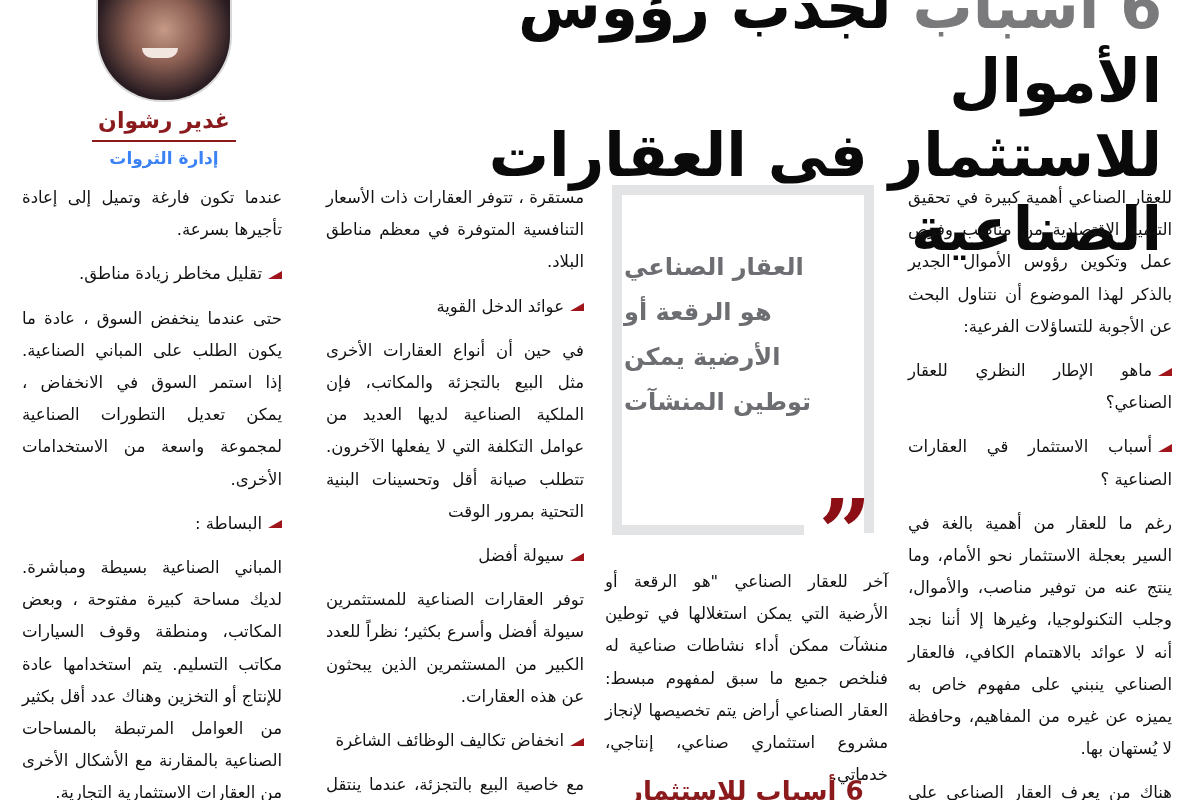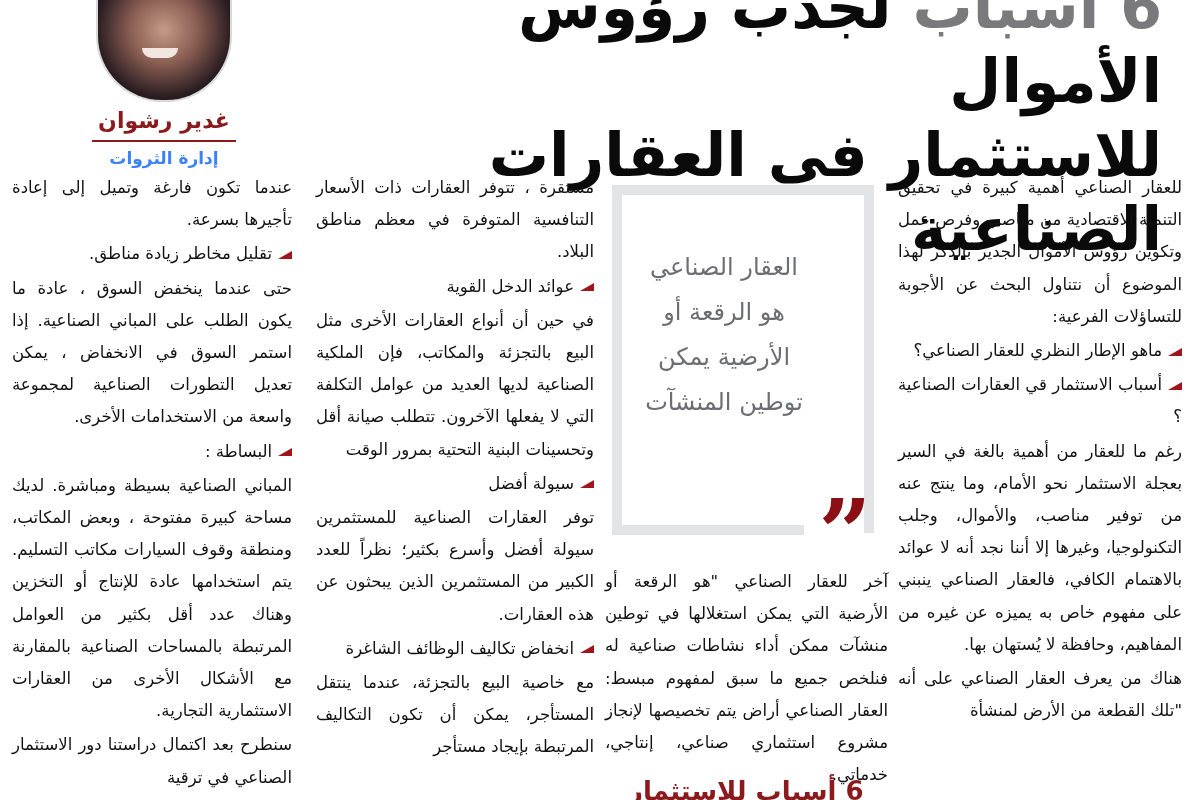--- a/index.html
+++ b/index.html
@@ -32,40 +32,40 @@
     .author-name {
       color: #8b1a1d; font-weight: bold; font-size: 22px; margin-top: 2px; line-height: 34px;
     }
     .author-rule { height: 2px; background: #8b1a1d; margin: 2px 4px 4px 4px; }
     .author-dept { color: #3b82f6; font-weight: bold; font-size: 17px; line-height: 24px; }
 
     .col {
       position: absolute; top: 170px; width: 282px; text-align: justify;
       font-size: 16.5px; line-height: 32.2px; color: #111;
     }
-    .col p { margin: 2px; }
+    .col p { margin: 12px; }
     .col .bullet::before {
       content: ""; display: inline-block; width: 0; height: 0;
       border-left: 14px solid transparent; border-bottom: 8px solid #a0141b;
       margin-left: 6px; vertical-align: middle;
     }
     .col1 { right: 16px; width: 288px; padding-right: 0; }
     .col3 { right: 604px; }
     .col4 { right: 906px; width: 284px; }
 
     .quote-box {
       position: absolute; left: 612px; top: 185px; width: 262px; height: 348px;
       border: 10px solid #e3e4e6; border-bottom: none; box-sizing: border-box;
     }
     .quote-box-bottom {
       position: absolute; left: 612px; top: 525px; width: 192px; height: 10px; background: #e3e4e6;
     }
     .quote-text {
-      position: absolute; right: 40px; top: 50px; width: 200px; text-align: center;
-      color: #6d6e72; font-weight: normal; font-size: 24px; line-height: 45px;
+      position: absolute; right: 40px; top: 50px; width: 200px; text-align: left;
+      color: #6d6e72; font-weight: bold; font-size: 24px; line-height: 45px;
     }
     .quote-mark {
       position: absolute; left: 815px; top: 488px; width: 60px; height: 60px;
       color: #8b0f14; font-size: 92px; line-height: 90px; font-family: "DejaVu Serif", serif; font-weight: bold;
       text-align: center;
     }
     .col2 {
       position: absolute; top: 566px; left: 605px; width: 283px;
       text-align: justify; font-size: 16.5px; line-height: 32.2px;
     }

